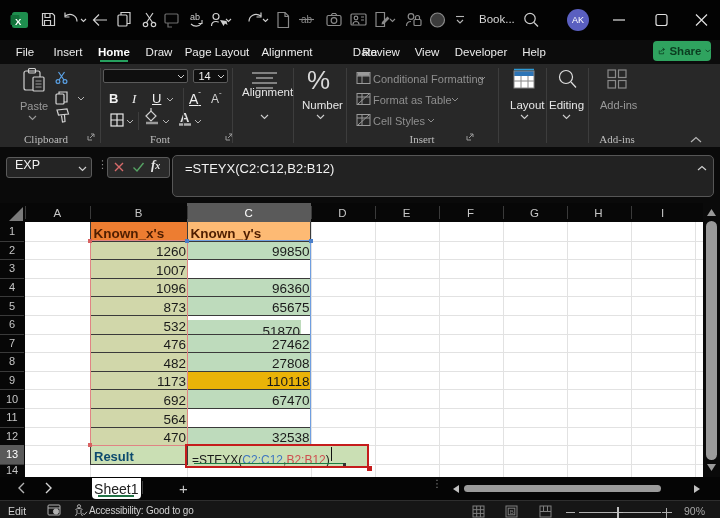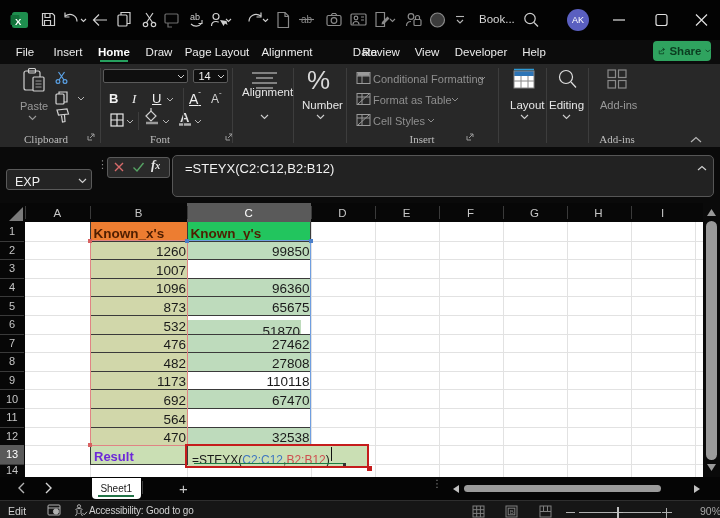--- a/index.html
+++ b/index.html
@@ -283,21 +283,21 @@
         <path d="M1 1l3.5 3.5L8 1" fill="none" stroke="#cfcfcf" stroke-width="1.1"></path>
       </svg>
 <div class="rbtxt" style="left:549px;top:34.5px;">Editing</div>
 <svg class="abs" style="left:561.5px;top:49.5px;" width="9" height="6" viewBox="0 0 9 6">
         <path d="M1 1l3.5 3.5L8 1" fill="none" stroke="#cfcfcf" stroke-width="1.1"></path>
       </svg>
 <div class="dimtxt" style="left:600px;top:34.5px;color:#9a9a9a;">Add-ins</div>
 </div>
 
 <div class="abs" style="left:0;top:147px;width:720px;height:56px;background:#0a0a0a;">
-<div class="abs" style="left:6px;top:9.5px;width:86px;height:21.5px;background:#242424;border:1px solid #5a5a5a;border-radius:3px;display:flex;align-items:flex-end;margin-top:12px;">
+<div class="abs" style="left:6px;top:9.5px;width:86px;height:21.5px;background:#242424;border:1px solid #5a5a5a;border-radius:3px;display:flex;align-items:flex-start;">
 <span style="font-size:12.5px;color:#f0f0f0;margin-left:8px;">EXP</span>
 <svg width="9" height="6" style="position:absolute;left:71px;top:8px;" viewBox="0 0 9 6">
           <path d="M1 1l3.5 3.5L8 1" fill="none" stroke="#cfcfcf" stroke-width="1.2"></path>
         </svg>
 </div>
 <div class="abs" style="left:97px;top:15px;width:3px;height:12px;color:#8a8a8a;font-size:11px;line-height:4px;">⋮</div>
 <div class="abs" style="left:107px;top:9.5px;width:63px;height:21.5px;background:#2a2a2a;border:1px solid #5a5a5a;border-radius:3px;"></div>
 <svg class="abs" style="left:113px;top:14px;" width="12" height="12" viewBox="0 0 12 12">
         <path d="M2 2l8 8M10 2l-8 8" stroke="#d66a6a" stroke-width="1.4"></path>
       </svg>
@@ -382,45 +382,45 @@
 <div style="position:absolute;left:24.5px;top:352.2px;width:678px;height:1px;background:#e2e2e2;"></div>
 <div style="position:absolute;left:24.5px;top:370.8px;width:678px;height:1px;background:#e2e2e2;"></div>
 <div style="position:absolute;left:24.5px;top:389.4px;width:678px;height:1px;background:#e2e2e2;"></div>
 <div style="position:absolute;left:24.5px;top:408.0px;width:678px;height:1px;background:#e2e2e2;"></div>
 <div style="position:absolute;left:24.5px;top:426.6px;width:678px;height:1px;background:#e2e2e2;"></div>
 <div style="position:absolute;left:24.5px;top:445.2px;width:678px;height:1px;background:#e2e2e2;"></div>
 <div style="position:absolute;left:24.5px;top:463.8px;width:678px;height:1px;background:#e2e2e2;"></div>
 <div class="cell" style="left:90px;top:222.0px;width:97px;height:18.6px;background:#ED7D31;">
       <span class="hdtxt">Known_x's</span>
     </div>
-<div class="cell" style="left:187px;top:222.0px;width:123.5px;height:18.6px;background:#22c55e;">
+<div class="cell" style="left:187px;top:222.0px;width:123.5px;height:18.6px;background:#fdba74;">
       <span class="hdtxt">Known_y's</span>
     </div>
 <div class="cell num" style="left:90px;top:240.6px;width:97px;height:18.6px;background:#d1d7aa;">1260</div>
 <div class="cell num" style="left:187px;top:240.6px;width:123.5px;height:18.6px;background:#bedbbc;">99850</div>
 <div class="cell num" style="left:90px;top:259.2px;width:97px;height:18.6px;background:#d1d7aa;">1007</div>
 <div class="cell num" style="left:90px;top:277.8px;width:97px;height:18.6px;background:#d1d7aa;">1096</div>
 <div class="cell num" style="left:187px;top:277.8px;width:123.5px;height:18.6px;background:#bedbbc;">96360</div>
 <div class="cell num" style="left:90px;top:296.4px;width:97px;height:18.6px;background:#d1d7aa;">873</div>
 <div class="cell num" style="left:187px;top:296.4px;width:123.5px;height:18.6px;background:#bedbbc;">65675</div>
 <div class="cell num" style="left:90px;top:315.0px;width:97px;height:18.6px;background:#d1d7aa;">532</div>
 <div class="cell num" style="left:187px;top:320px;width:114px;height:18.6px;background:#bedbbc;">51870</div>
 <div class="cell num" style="left:90px;top:333.6px;width:97px;height:18.6px;background:#d1d7aa;">476</div>
 <div class="cell num" style="left:187px;top:333.6px;width:123.5px;height:18.6px;background:#bedbbc;">27462</div>
 <div class="cell num" style="left:90px;top:352.2px;width:97px;height:18.6px;background:#d1d7aa;">482</div>
 <div class="cell num" style="left:187px;top:352.2px;width:123.5px;height:18.6px;background:#bedbbc;">27808</div>
 <div class="cell num" style="left:90px;top:370.8px;width:97px;height:18.6px;background:#d1d7aa;">1173</div>
-<div class="cell num" style="left:187px;top:370.8px;width:123.5px;height:18.6px;background:#ffffff;">110118</div>
+<div class="cell num" style="left:187px;top:370.8px;width:123.5px;height:18.6px;background:#eab308;">110118</div>
 <div class="cell num" style="left:90px;top:389.4px;width:97px;height:18.6px;background:#d1d7aa;">692</div>
 <div class="cell num" style="left:187px;top:389.4px;width:123.5px;height:18.6px;background:#bedbbc;">67470</div>
 <div class="cell num" style="left:90px;top:408.0px;width:97px;height:18.6px;background:#d1d7aa;">564</div>
 <div class="cell num" style="left:90px;top:426.6px;width:97px;height:18.6px;background:#d1d7aa;">470</div>
 <div class="cell num" style="left:187px;top:426.6px;width:123.5px;height:18.6px;background:#bedbbc;">32538</div>
 <div class="cell" style="left:90px;top:445.2px;width:97px;height:18.6px;background:#cadfb4;">
-      <span style="font-weight:bold;color:#6d28d9;padding-left:4px;font-size:13px;">Result</span>
+      <span style="font-weight:bold;color:#0c4a6e;padding-left:4px;font-size:13px;">Result</span>
     </div>
 <div class="cell" style="left:187px;top:445.2px;width:182px;height:21.6px;background:#cadfb4;">
       <span class="fml" style="margin-top:-3px;">=STEYX(<span style="color:#3f76c0;">C2:C12</span>,<span style="color:#cf5050;">B2:B12</span>)</span>
     </div>
 
 <div class="abs" style="left:90px;top:240.6px;width:221px;height:1px;background:#3a3a3a;"></div>
 <div class="abs" style="left:90px;top:259.2px;width:221px;height:1px;background:#3a3a3a;"></div>
 <div class="abs" style="left:90px;top:277.8px;width:221px;height:1px;background:#3a3a3a;"></div>
 <div class="abs" style="left:90px;top:296.4px;width:221px;height:1px;background:#3a3a3a;"></div>
 <div class="abs" style="left:90px;top:315.0px;width:221px;height:1px;background:#3a3a3a;"></div>
@@ -459,21 +459,21 @@
     </svg>
 
 <div class="abs" style="left:0;top:477px;width:720px;height:23px;background:#050505;">
 <svg class="abs" style="left:17px;top:5px;" width="9" height="12" viewBox="0 0 9 12">
         <path d="M7 1L2 6l5 5" fill="none" stroke="#b5b5b5" stroke-width="1.4"></path>
       </svg>
 <svg class="abs" style="left:44px;top:5px;" width="9" height="12" viewBox="0 0 9 12">
         <path d="M2 1l5 5-5 5" fill="none" stroke="#d5d5d5" stroke-width="1.4"></path>
       </svg>
 <div class="abs" style="left:92px;top:1px;width:48.5px;height:21px;background:#fff;border-radius:0 0 4px 4px;display:flex;align-items:center;justify-content:center;">
-<span style="font-size:10px;color:#222;">Sheet1</span>
+<span style="font-size:14px;color:#222;">Sheet1</span>
       </div>
 <div class="abs" style="left:98px;top:17.5px;width:36px;height:2px;background:#217346;"></div>
 <div class="abs" style="left:142px;top:4px;width:1px;height:13px;background:#3f3f3f;"></div>
 <div class="abs" style="left:179px;top:3px;font-size:15px;color:#c8c8c8;">+</div>
 <div class="abs" style="left:432px;top:5px;font-size:10px;color:#8a8a8a;line-height:4.5px;">⋮</div>
 <svg class="abs" style="left:452px;top:7.5px;" width="8" height="8" viewBox="0 0 8 8">
         <path d="M7 0L1 4l6 4z" fill="#c0c0c0"></path>
       </svg>
 <div class="abs" style="left:464px;top:7.5px;width:197px;height:7px;background:#9a9a9a;border-radius:3.5px;"></div>
 <svg class="abs" style="left:693px;top:7.5px;" width="8" height="8" viewBox="0 0 8 8">
@@ -508,16 +508,16 @@
           </g>
 </g>
 </svg>
 <div class="abs" style="left:89px;top:4px;font-size:10px;letter-spacing:-0.2px;color:#d0d0d0;">Accessibility: Good to go</div>
 <div class="abs" style="left:566px;top:10.5px;width:9px;height:1.5px;background:#b0b0b0;"></div>
 <div class="abs" style="left:579px;top:11px;width:82px;height:1px;background:#b0b0b0;"></div>
 <div class="abs" style="left:617px;top:6px;width:1.5px;height:11px;background:#c0c0c0;"></div>
 <div class="abs" style="left:613px;top:10.7px;width:10px;height:1.7px;background:#c0c0c0;"></div>
 <div class="abs" style="left:665.5px;top:6.5px;width:1.5px;height:10px;background:#b0b0b0;"></div>
 <div class="abs" style="left:661.5px;top:10.7px;width:10px;height:1.7px;background:#b0b0b0;"></div>
-<div class="abs" style="left:684px;top:4px;font-size:10.5px;color:#a8a8a8;margin-left:16px;">90%</div>
+<div class="abs" style="left:684px;top:4px;font-size:10.5px;color:#a8a8a8;">90%</div>
 </div>
 
 </div>
 
 </body></html>

